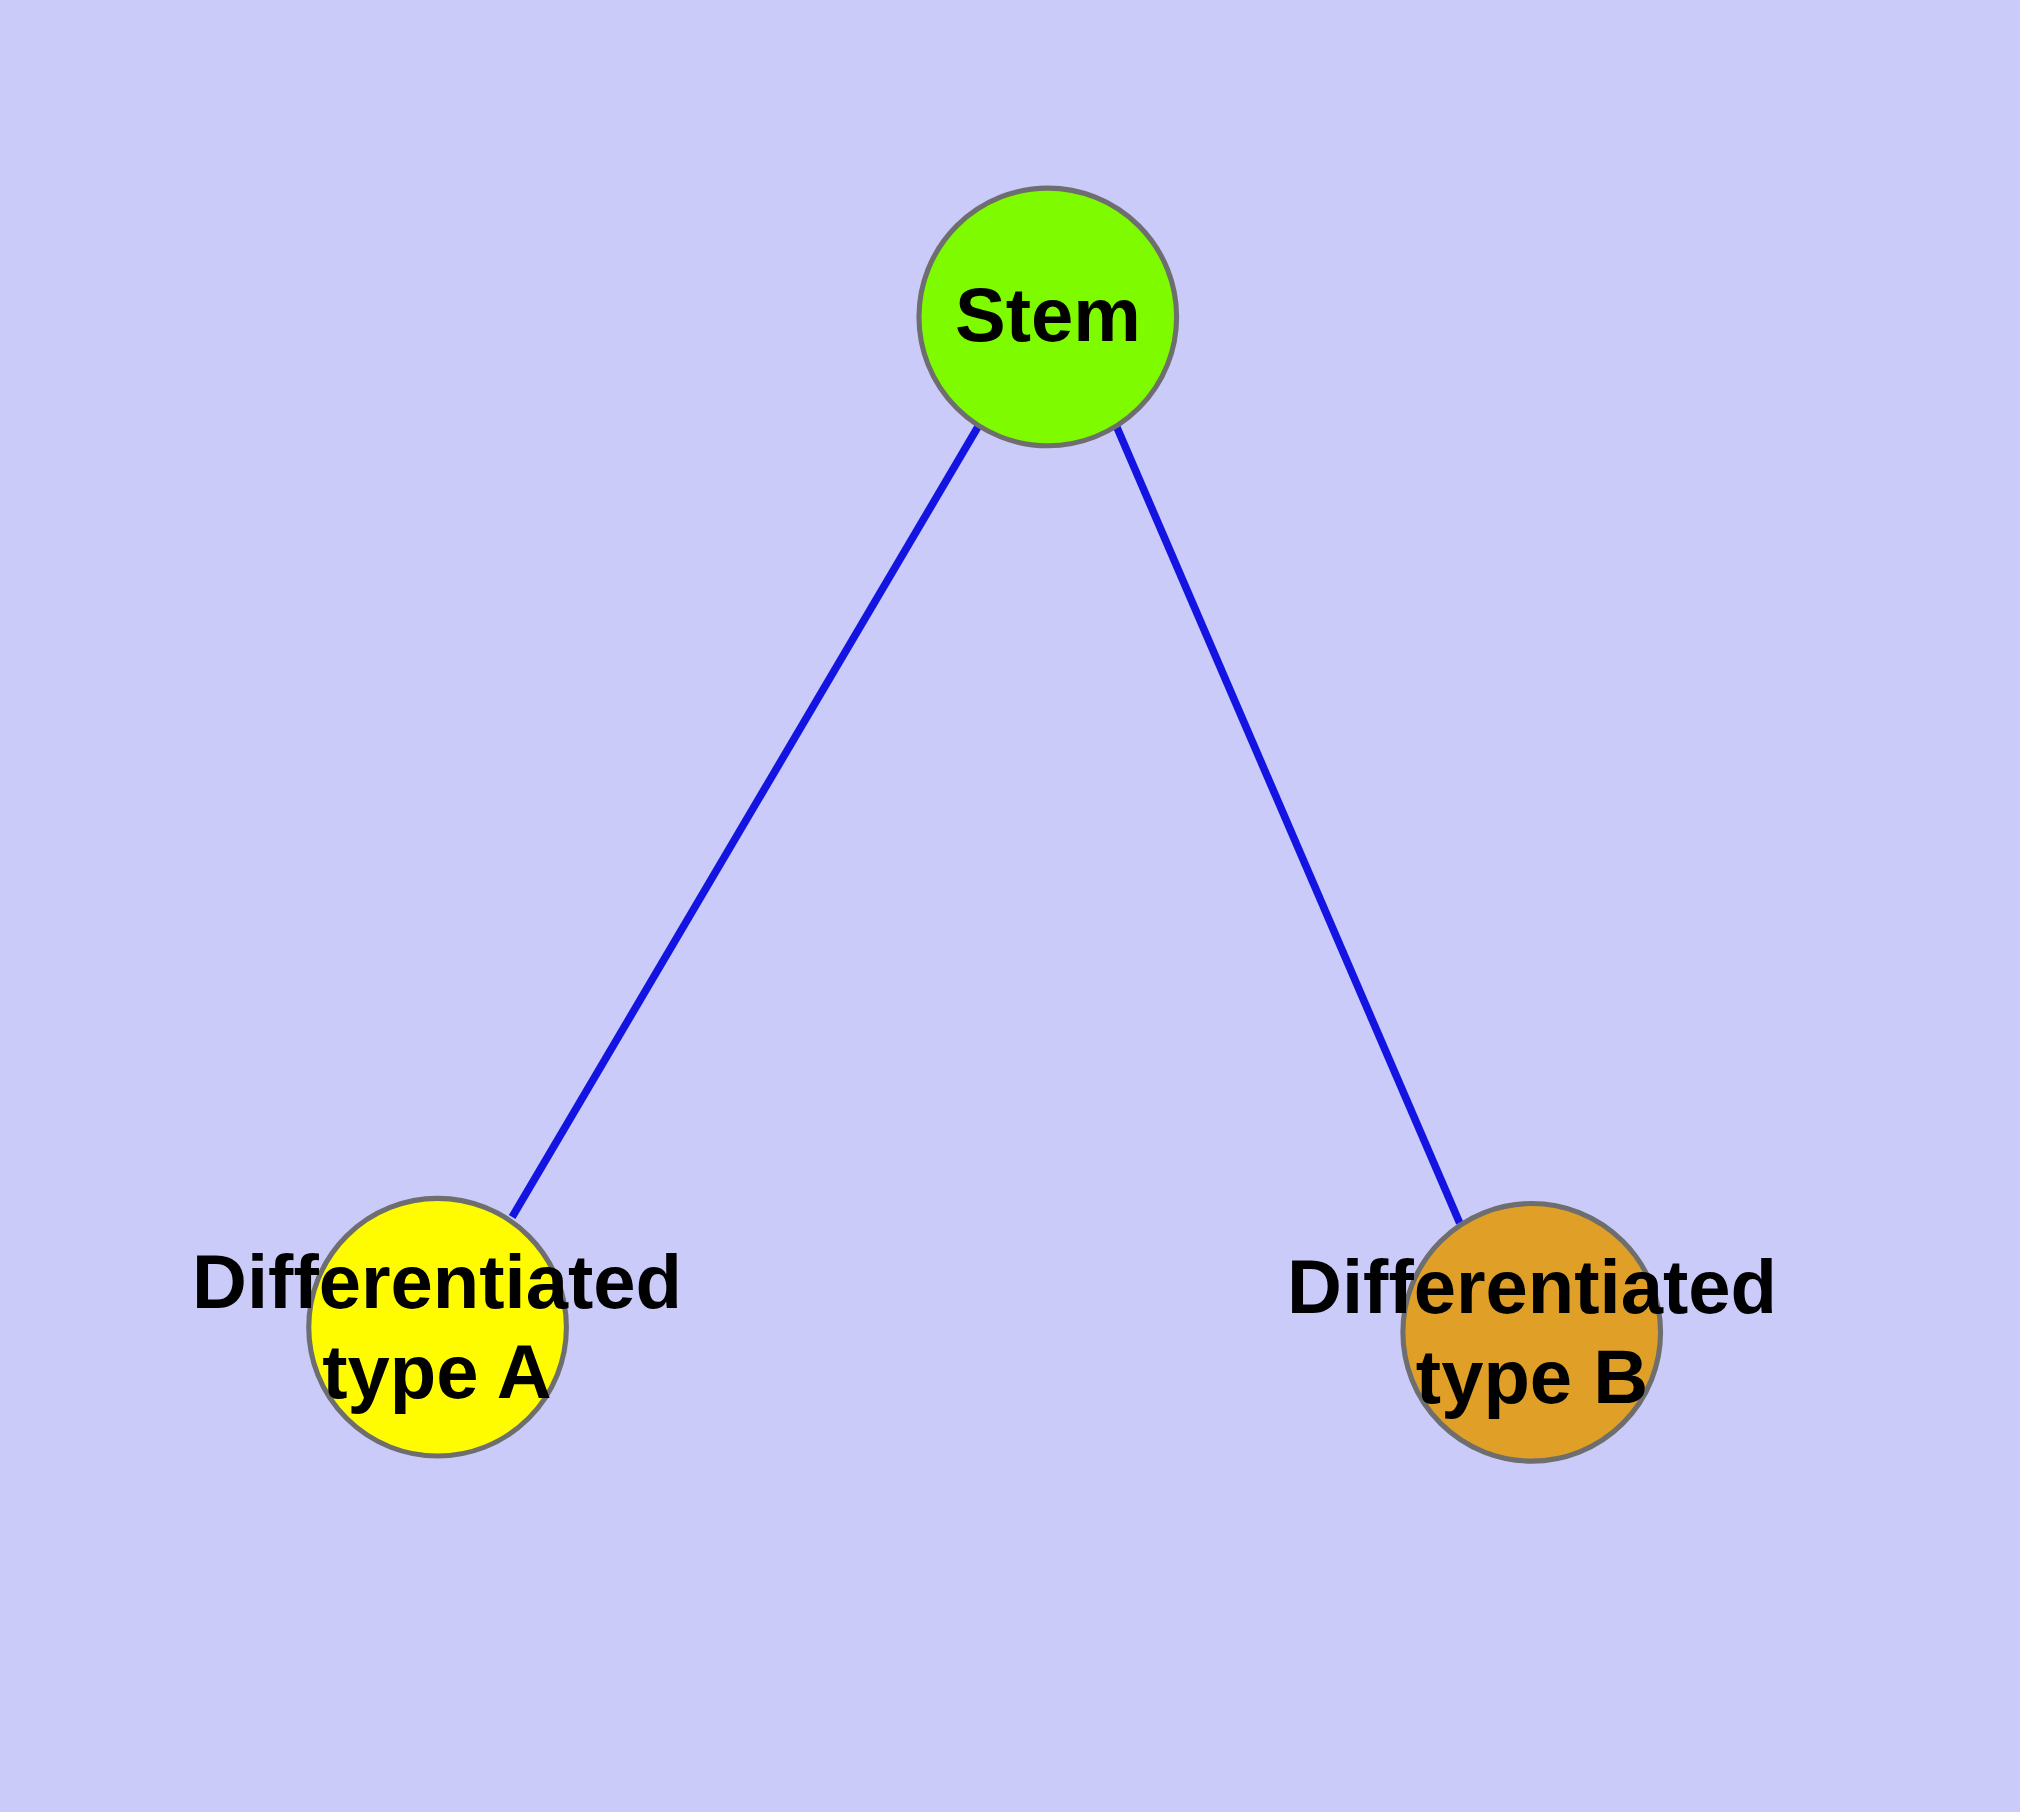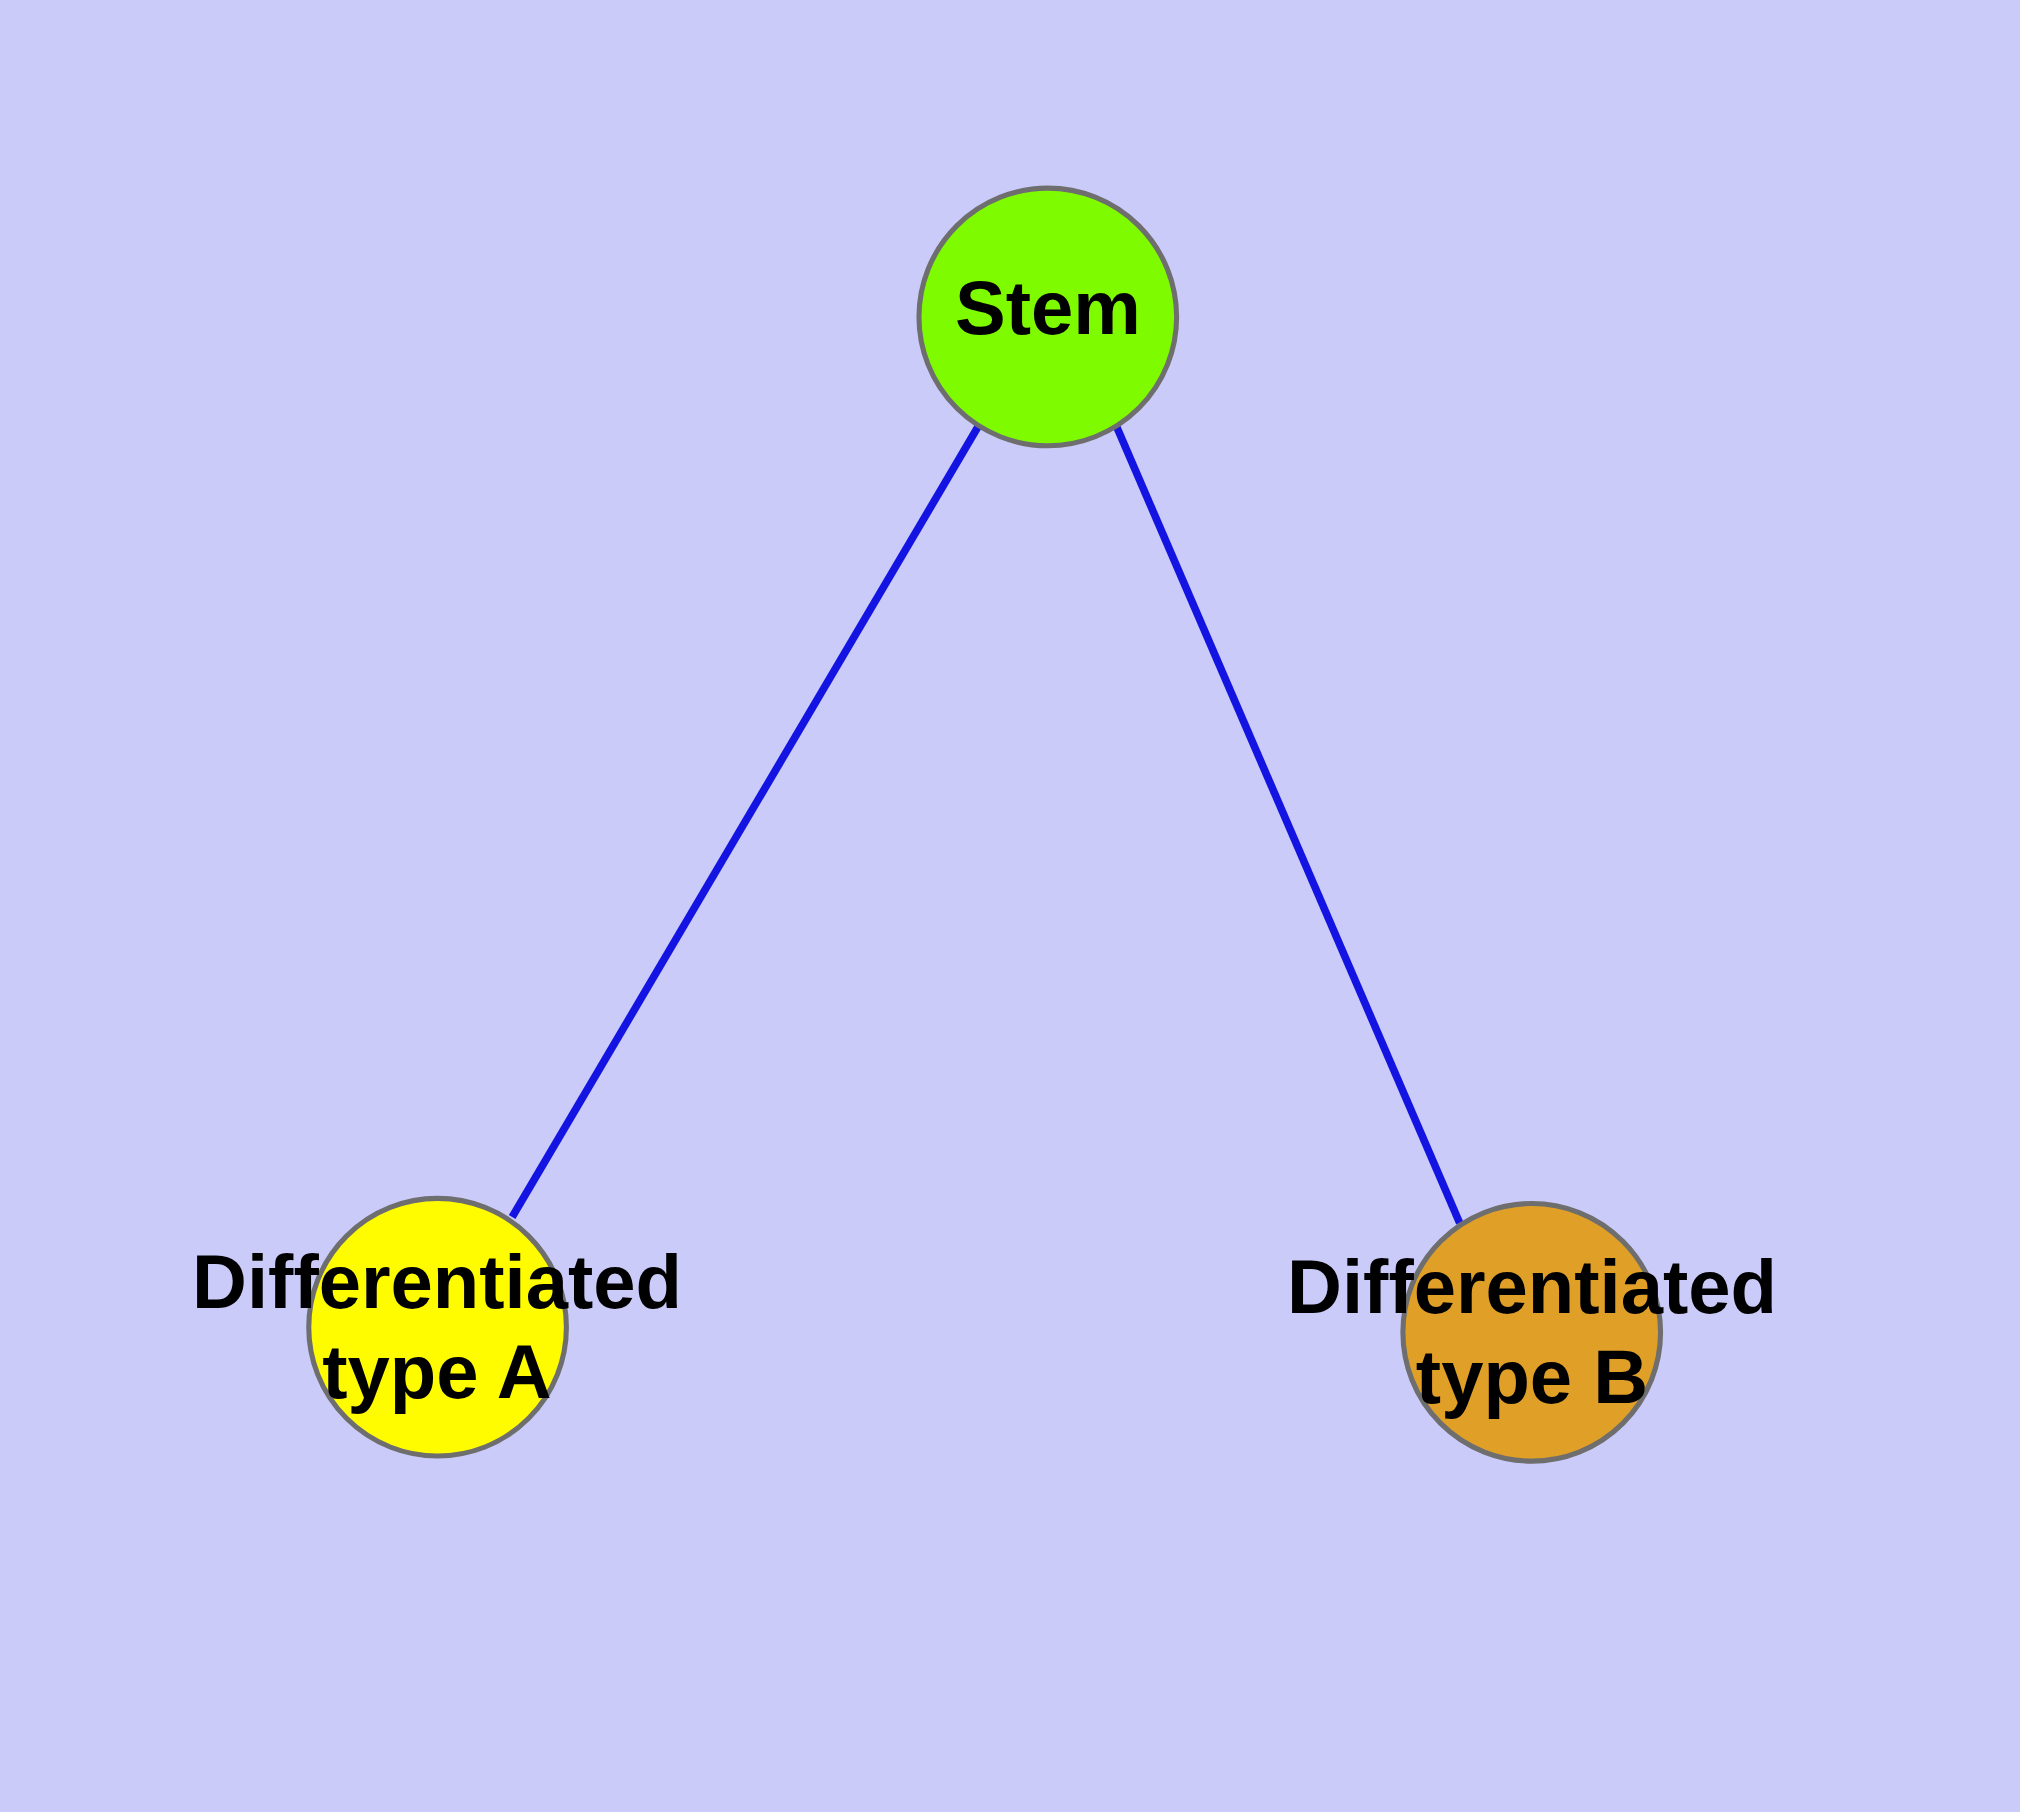--- a/index.html
+++ b/index.html
@@ -56,21 +56,21 @@
         <line x1="1317" y1="503" x2="1722" y2="1443" stroke="#1414e2" stroke-width="9" stroke-linecap="butt"></line>
       </g>
     <g id="node-layer">
         <circle cx="1236" cy="374" r="152" fill="#7ffb00" stroke="#6e6e6e" stroke-width="6"></circle>
         <circle cx="516" cy="1566" r="152" fill="#fffc00" stroke="#6e6e6e" stroke-width="6"></circle>
         <circle cx="1807" cy="1572" r="152" fill="#e0a028" stroke="#6e6e6e" stroke-width="6"></circle>
       </g>
   </svg>
 
   <div id="label-layer">
-      <div class="node-label" style="left: 1048px; top: 308px; font-size: 76px; color: rgb(0, 0, 0);">Stem</div>
+      <div class="node-label" style="left: 1048px; top: 315px; font-size: 76px; color: rgb(0, 0, 0);">Stem</div>
       <div class="node-label" style="left: 437px; top: 1327px; font-size: 76px; color: rgb(0, 0, 0);">Differentiated
 type A</div>
       <div class="node-label" style="left: 1532px; top: 1332px; font-size: 76px; color: rgb(0, 0, 0);">Differentiated
 type B</div>
     </div>
 
 </div>
 
 
 </body></html>

